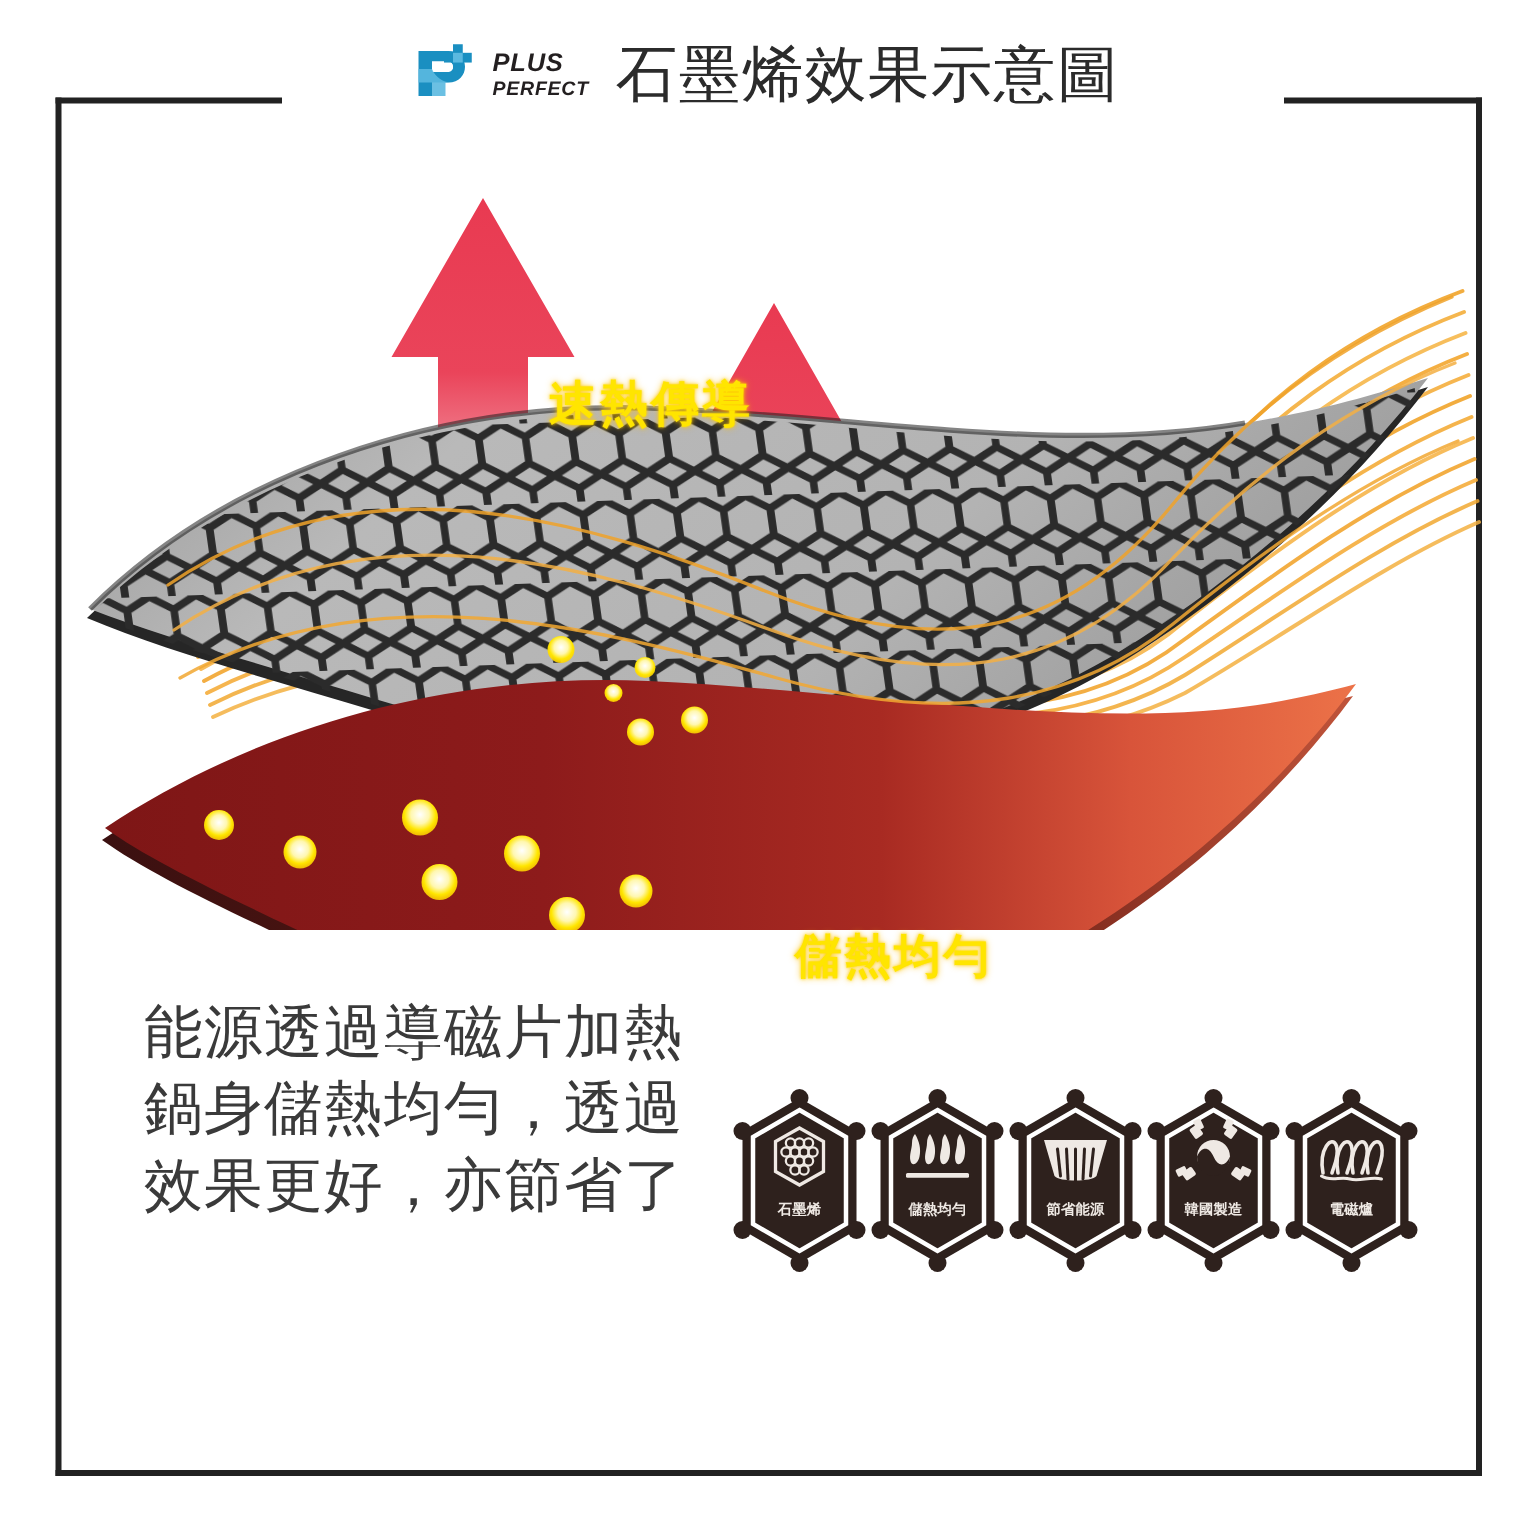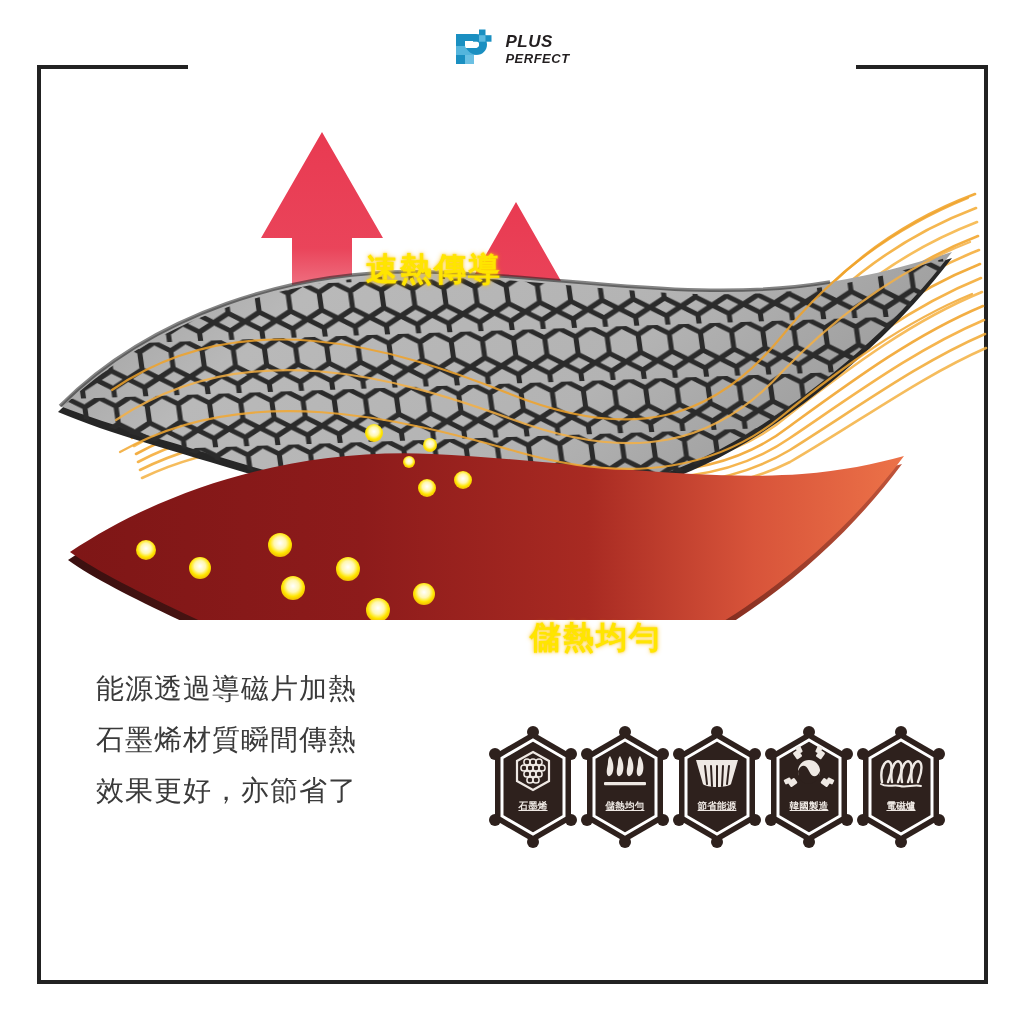--- a/index.html
+++ b/index.html
@@ -122,21 +122,21 @@
   #label-even-heat { left: 530px; top: 527px; font-size: 31px; }
 
   
   #body-copy {
     position: absolute;
     left: 96px;
     top: 663px;
     width: 400px;
     z-index: 20;
     font-family: "DejaVu Sans", "Liberation Sans", sans-serif;
-    font-size: 28px;
+    font-size: 39px;
     line-height: 51px;
     color: #3a3a3a;
     letter-spacing: 1px;
   }
   #body-copy .line { white-space: nowrap; }
 
   
   #badges {
     position: absolute;
     left: 486px;
@@ -160,21 +160,20 @@
     left: 0;
     top: 74px;
     width: 94px;
     text-align: center;
     color: #efe9e4;
     font-size: 9.5px;
     font-weight: bold;
     letter-spacing: .2px;
     font-family: "DejaVu Sans", "Liberation Sans", sans-serif;
     pointer-events: none;
-    text-decoration: underline;
   }
 </style>
 </head>
 <body>
 
 <div id="page">
 
   <div id="frame-left-top"></div>
   <div id="frame-right-top"></div>
   <div id="frame-left-side"></div>
@@ -197,20 +196,21 @@
           <rect x="19" y="7.2" width="18.5" height="6.5" fill="#1a8fc1"></rect>
           <rect x="25" y="7.2" width="6.5" height="6.5" fill="#5bb9e0"></rect>
         </svg>
       </div>
       <div id="brand-wordmark">
         <span class="w1">PLUS</span>
         <span class="w2">PERFECT</span>
       </div>
     </div>
 
+    <div id="main-title">石墨烯效果示意圖</div>
   </div>
 
   <div id="diagram">
     <svg width="1024" height="530" viewBox="0 0 1024 530" xmlns="http://www.w3.org/2000/svg">
       <defs>
 
         <linearGradient id="gArrow" x1="0" y1="0" x2="0" y2="1">
           <stop offset="0%" stop-color="#E8344C" stop-opacity="1"></stop>
           <stop offset="45%" stop-color="#E8344C" stop-opacity="0.95"></stop>
           <stop offset="100%" stop-color="#E8344C" stop-opacity="0.12"></stop>
@@ -373,21 +373,21 @@
       </g>
     </svg>
 
     <div class="heat-label" id="label-even-heat">儲熱均勻</div>
 
     <div class="heat-label" id="label-fast-heat">速熱傳導</div>
   </div>
 
   <div id="body-copy">
     <div class="line">能源透過導磁片加熱</div>
-    <div class="line">石墨烯材質瞬間傳熱</div>
+    <div class="line">鍋身儲熱均勻，透過</div>
     <div class="line">效果更好，亦節省了</div>
   </div>
 
   <div id="badges">
 
     <div class="badge">
       <svg width="94" height="122" viewBox="0 0 94 122" xmlns="http://www.w3.org/2000/svg">
         <g>
           <path d="M47 6 L85 28 L85 94 L47 116 L9 94 L9 28 Z" fill="#2e211d"></path>
           <path d="M47 14 L78 32 L78 90 L47 108 L16 90 L16 32 Z" fill="none" stroke="#ffffff" stroke-width="3"></path>

